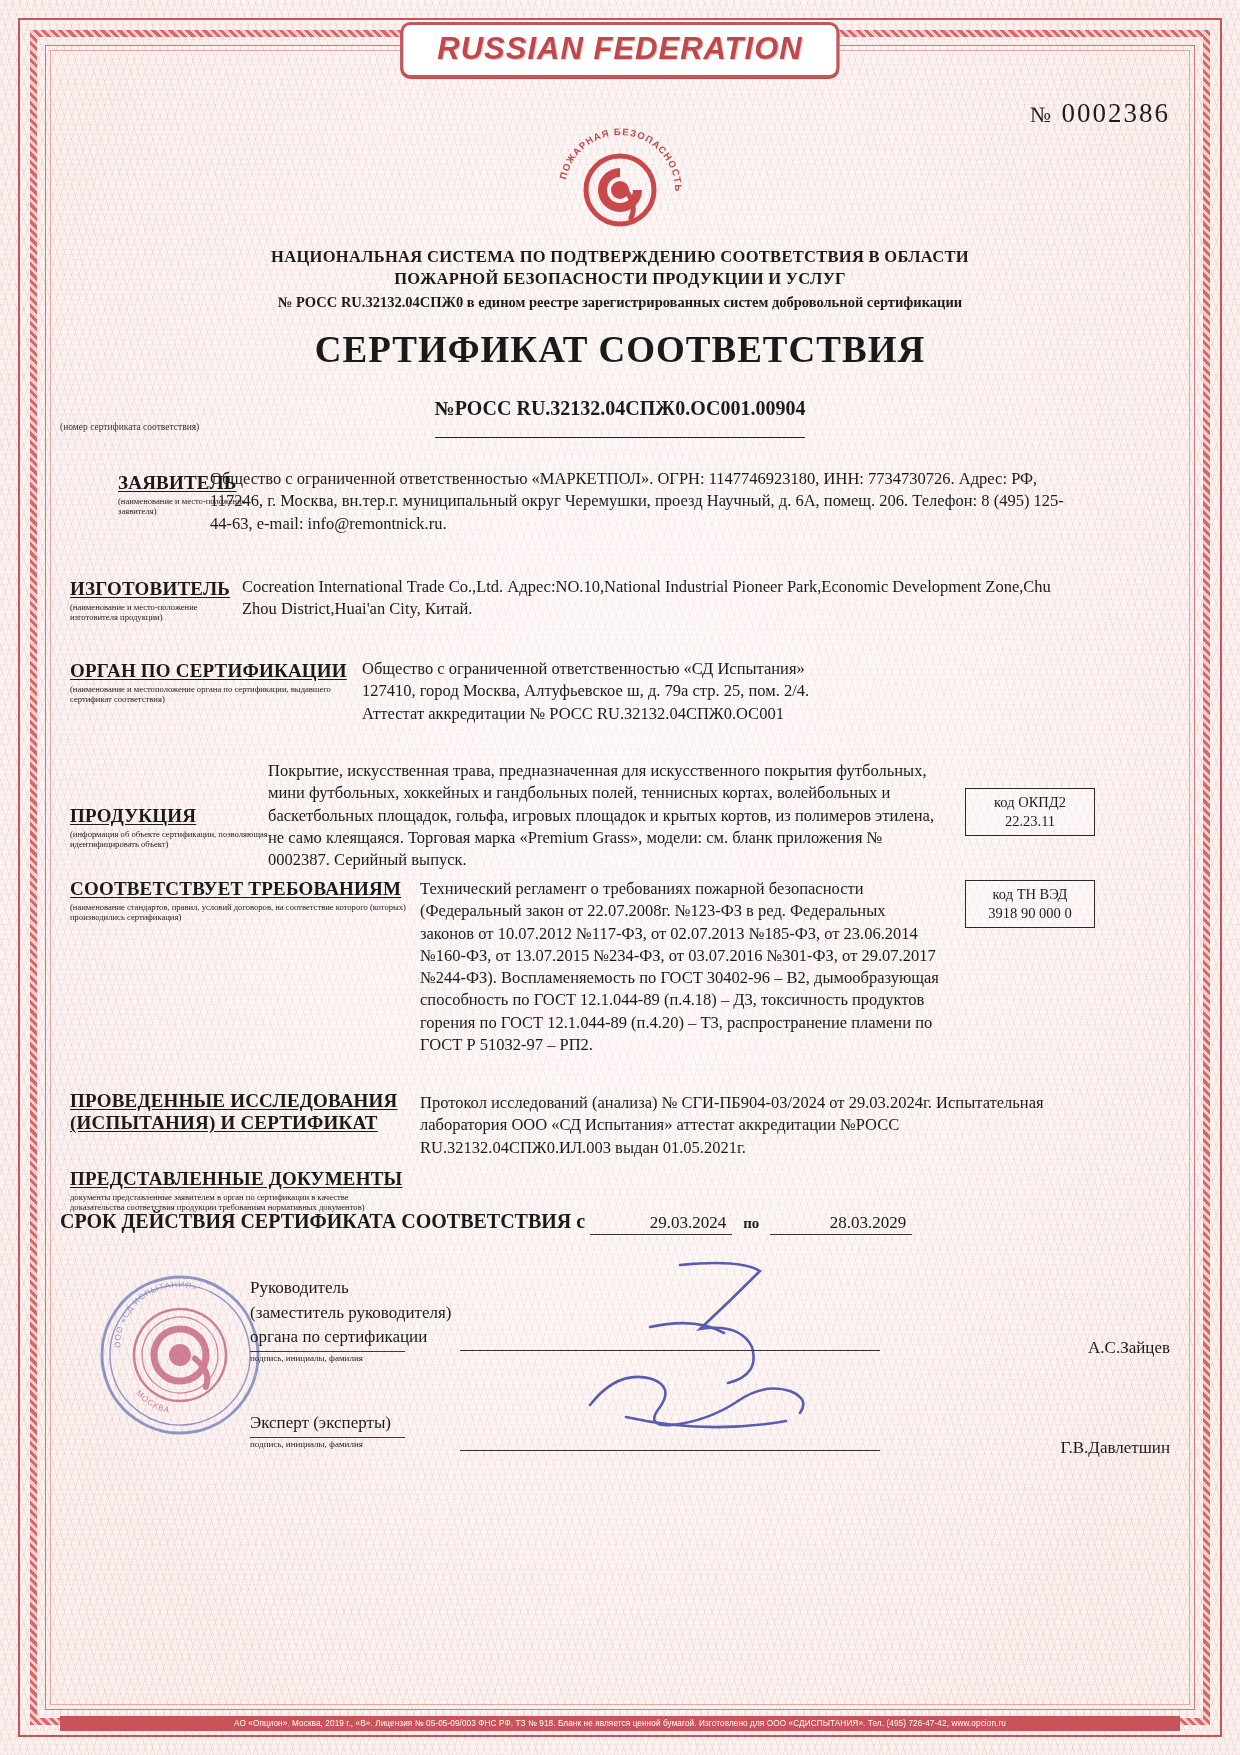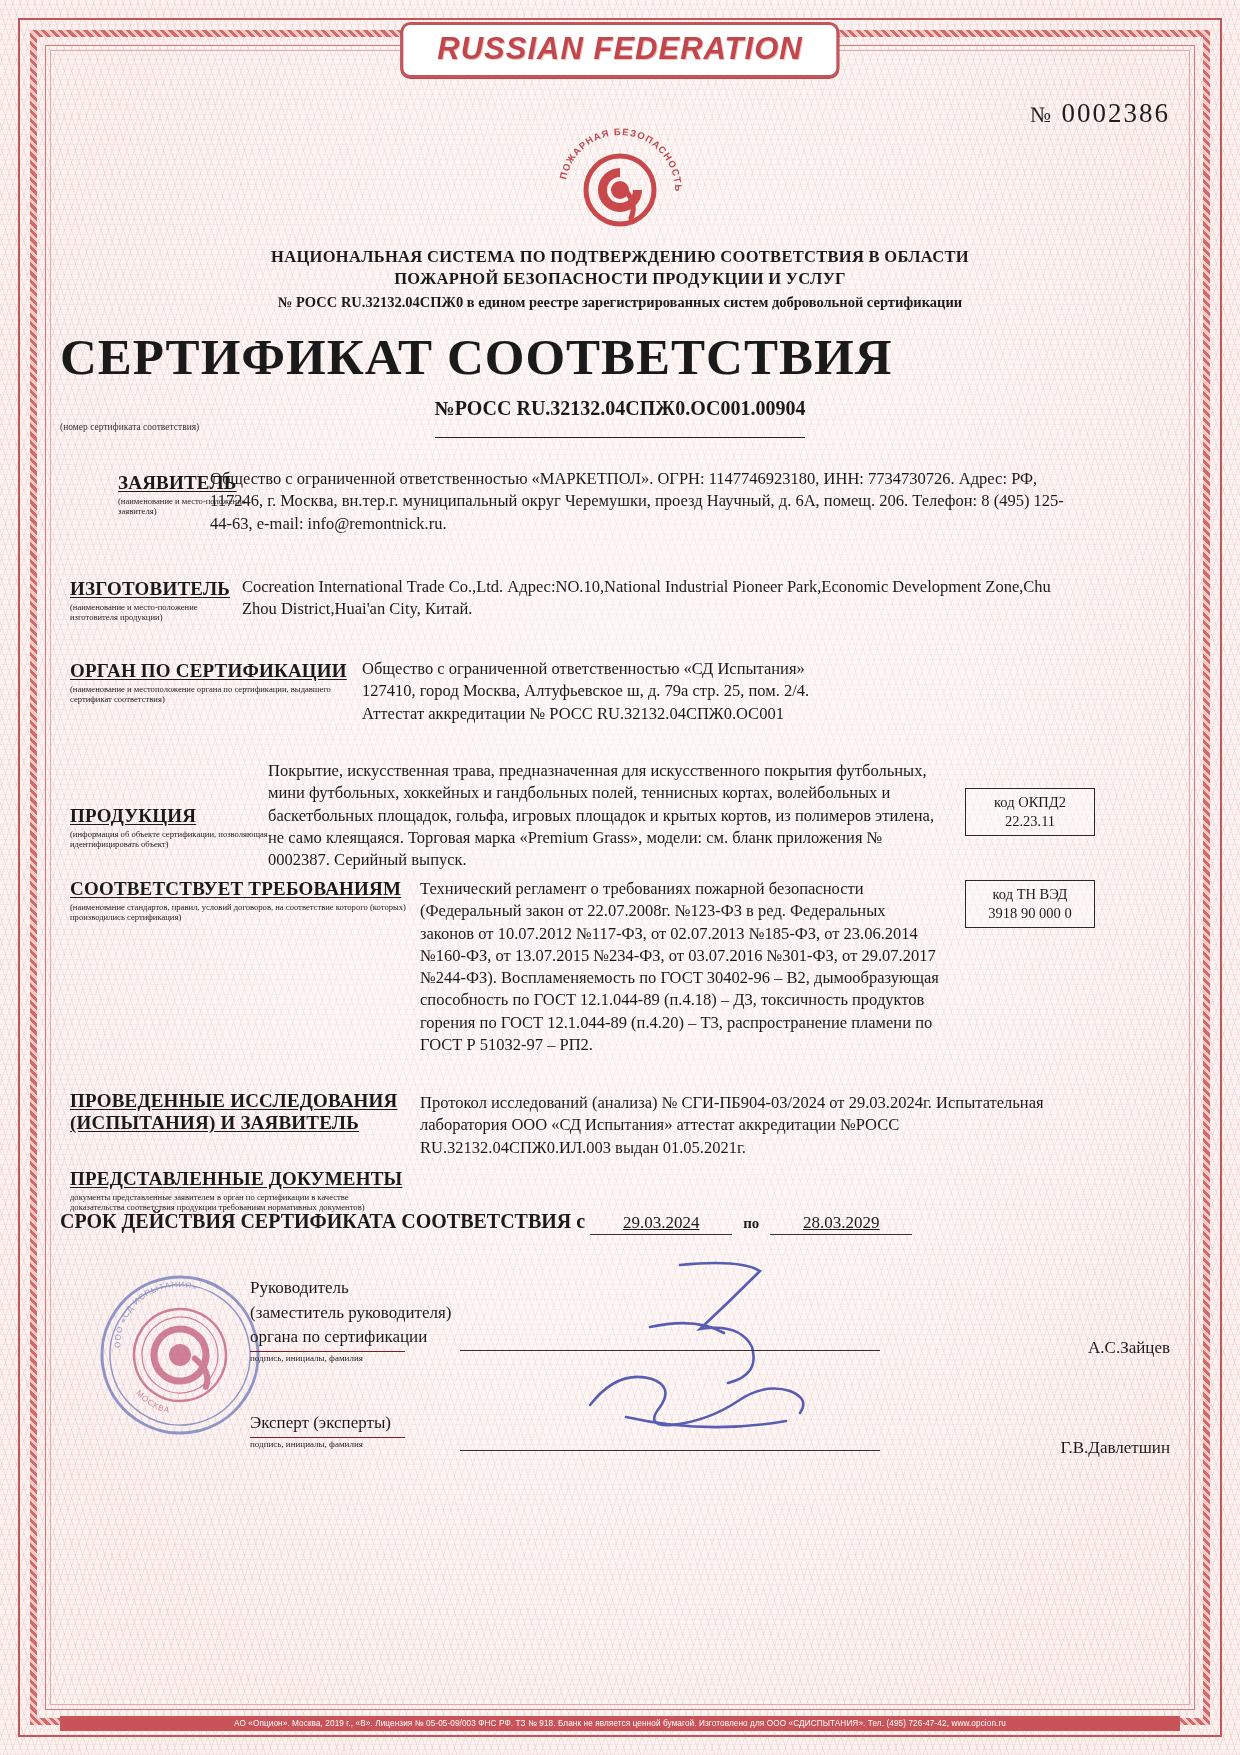--- a/index.html
+++ b/index.html
@@ -86,22 +86,22 @@
     position:absolute;left:0;right:0;top:186px;
     text-align:center;
     font-size:16.5px;font-weight:bold;letter-spacing:.3px;line-height:1.35;
   }
   .registry{
     position:absolute;left:0;right:0;top:234px;
     text-align:center;font-size:14.5px;font-weight:bold;
   }
   .main-title{
     position:absolute;left:0;right:0;top:268px;
-    text-align:left;
-    font-size:51px;font-weight:bold;letter-spacing:1px;
+    text-align:center;
+    font-size:37px;font-weight:bold;letter-spacing:1px;
   }
   .cert-number-line{
     position:absolute;left:0;right:0;top:337px;
     text-align:center;font-size:20px;font-weight:bold;
   }
   .cert-number-line span{border-bottom:1px solid #222;padding-bottom:18px;}
   .cert-number-caption{
     position:absolute;left:0;right:0;top:362px;
     text-align:left;font-size:9.5px;color:#333;
   }
@@ -125,23 +125,22 @@
     text-align:center;font-size:14.5px;line-height:1.3;padding:4px 8px;
     background:rgba(255,255,255,.35);
   }
 
   .validity{
     position:absolute;left:0;top:1150px;width:100%;
     font-size:20px;font-weight:bold;
   }
   .validity .u{
     display:inline-block;border-bottom:1px solid #333;
-    font-weight:normal;font-size:17px;text-align:center;
+    font-weight:normal;font-size:17px;text-align:right;
     padding:0 6px 1px;
-    text-decoration:underline;
   }
 
   
   .sig{position:absolute;left:190px;top:1216px;width:100%;}
   .sig .line{font-size:17px;line-height:1.45;}
   .sig .cap{font-size:9px;color:#222;border-top:1px solid #7f1d1d;width:155px;margin-top:1px;padding-top:1px;}
   .sig-name{position:absolute;right:10px;font-size:17px;}
 
   .sigline{
     position:absolute;border-bottom:1px solid #333;
@@ -257,21 +256,21 @@
   </div>
   <div class="row val" style="left:360px;top:818px;width:520px;">Технический регламент о требованиях пожарной безопасности (Федеральный закон от 22.07.2008г. №123-ФЗ в ред. Федеральных законов от 10.07.2012 №117-ФЗ, от 02.07.2013 №185-ФЗ, от 23.06.2014 №160-ФЗ, от 13.07.2015 №234-ФЗ, от 03.07.2016 №301-ФЗ, от 29.07.2017 №244-ФЗ).  Воспламеняемость по ГОСТ 30402-96 – В2, дымообразующая способность по ГОСТ 12.1.044-89 (п.4.18) – Д3, токсичность продуктов горения по ГОСТ 12.1.044-89 (п.4.20) – Т3, распространение пламени по ГОСТ Р 51032-97 – РП2.</div>
 
   <div class="codebox" style="left:905px;top:820px;width:112px;">
     <div>код ТН ВЭД</div>
     <div>3918 90 000 0</div>
   </div>
 
   <div class="row" style="left:10px;top:1030px;width:345px;">
     <div class="lbl">ПРОВЕДЕННЫЕ ИССЛЕДОВАНИЯ</div>
-    <div class="lbl">(ИСПЫТАНИЯ) И ЗАЯВИТЕЛЬ</div>
+    <div class="lbl">(ИСПЫТАНИЯ) И СЕРТИФИКАТ</div>
   </div>
   <div class="row val" style="left:360px;top:1032px;width:660px;">Протокол исследований (анализа) № СГИ-ПБ904-03/2024 от 29.03.2024г. Испытательная лаборатория ООО «СД Испытания» аттестат аккредитации №РОСС RU.32132.04СПЖ0.ИЛ.003 выдан 01.05.2021г.</div>
 
   <div class="row" style="left:10px;top:1108px;width:420px;">
     <div class="lbl">ПРЕДСТАВЛЕННЫЕ ДОКУМЕНТЫ</div>
     <div class="sub" style="max-width:300px;">документы представленные заявителем в орган по сертификации в качестве доказательства соответствия продукции требованиям нормативных документов)</div>
   </div>
 
   <div class="validity">
     <span style="margin-left:0;">СРОК ДЕЙСТВИЯ СЕРТИФИКАТА СООТВЕТСТВИЯ с</span>

